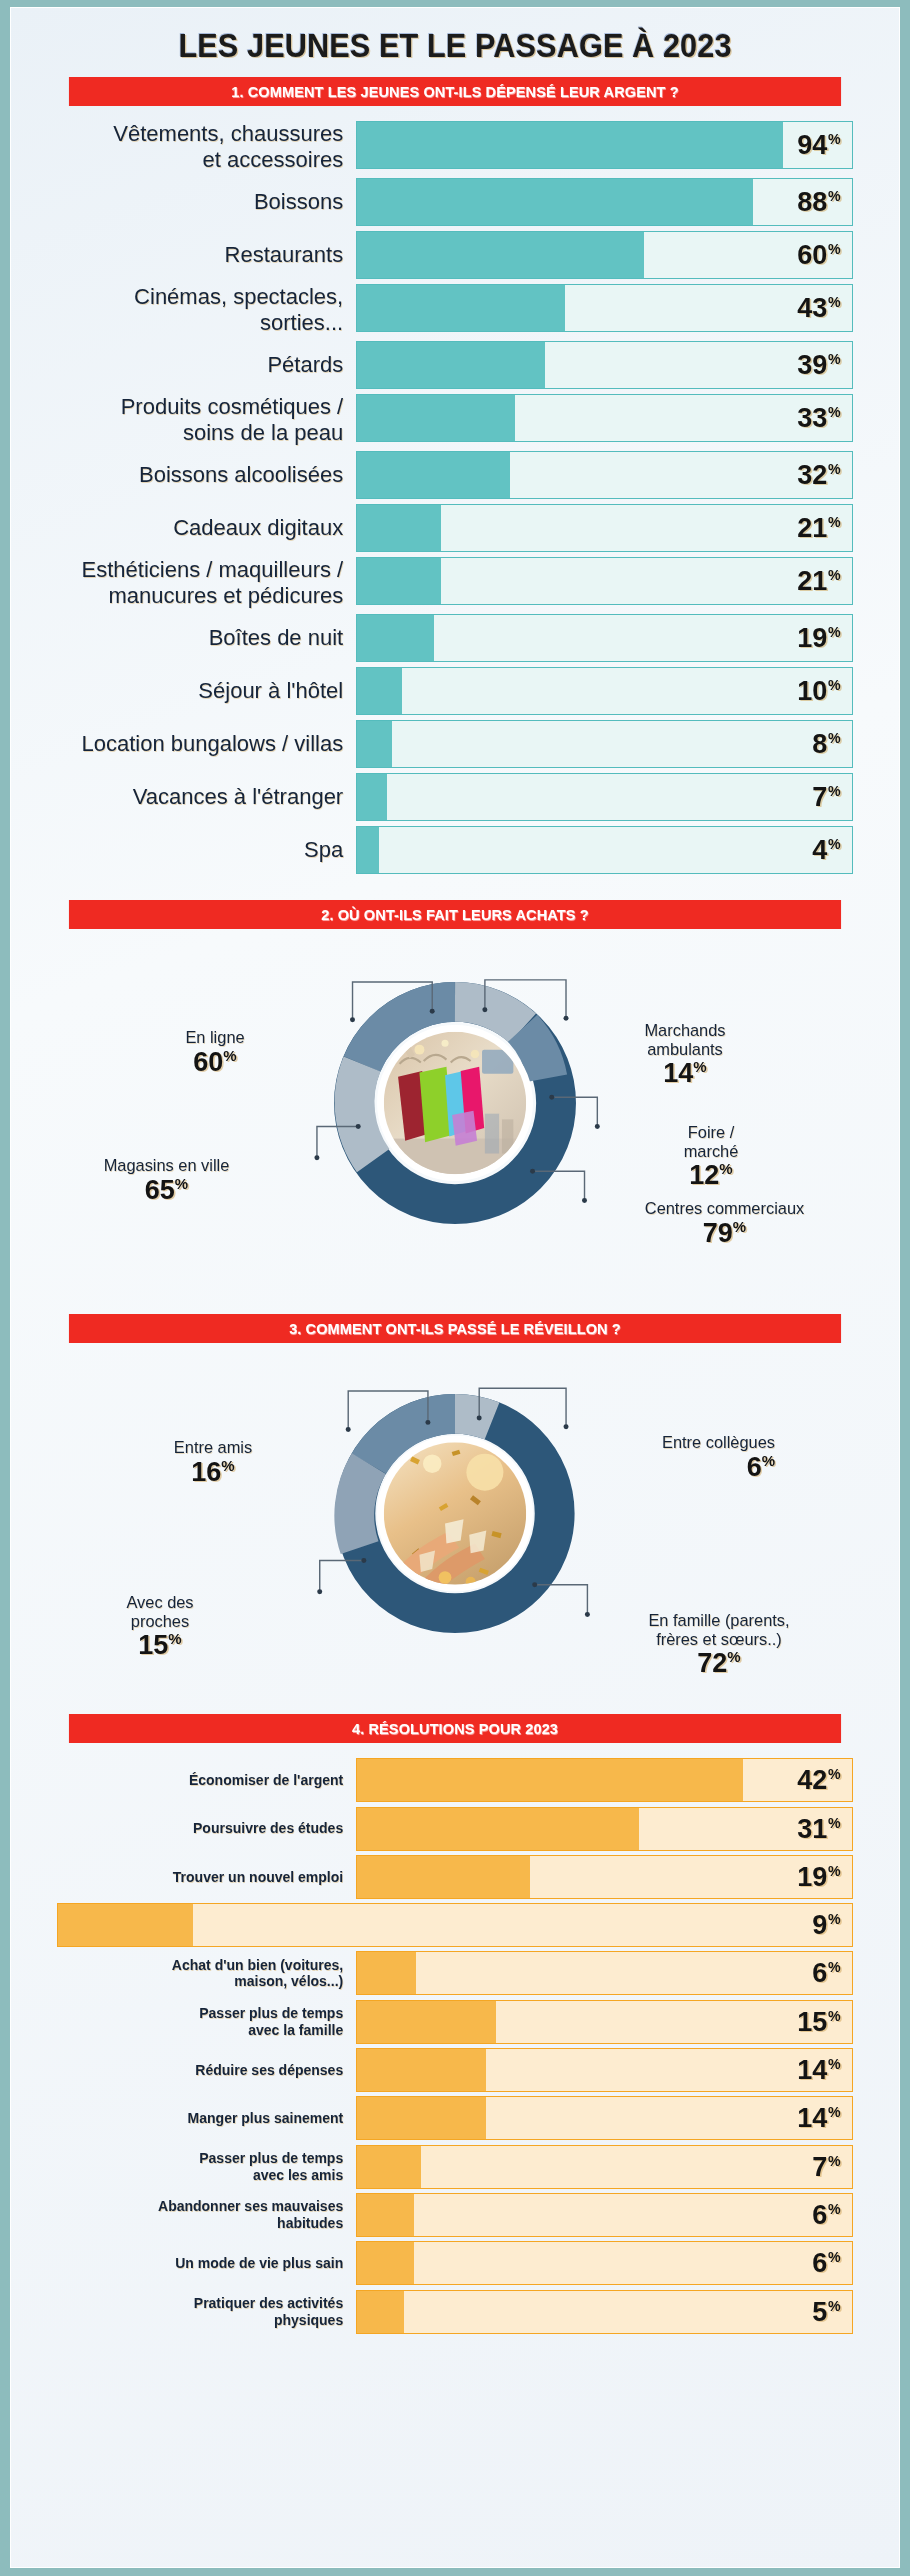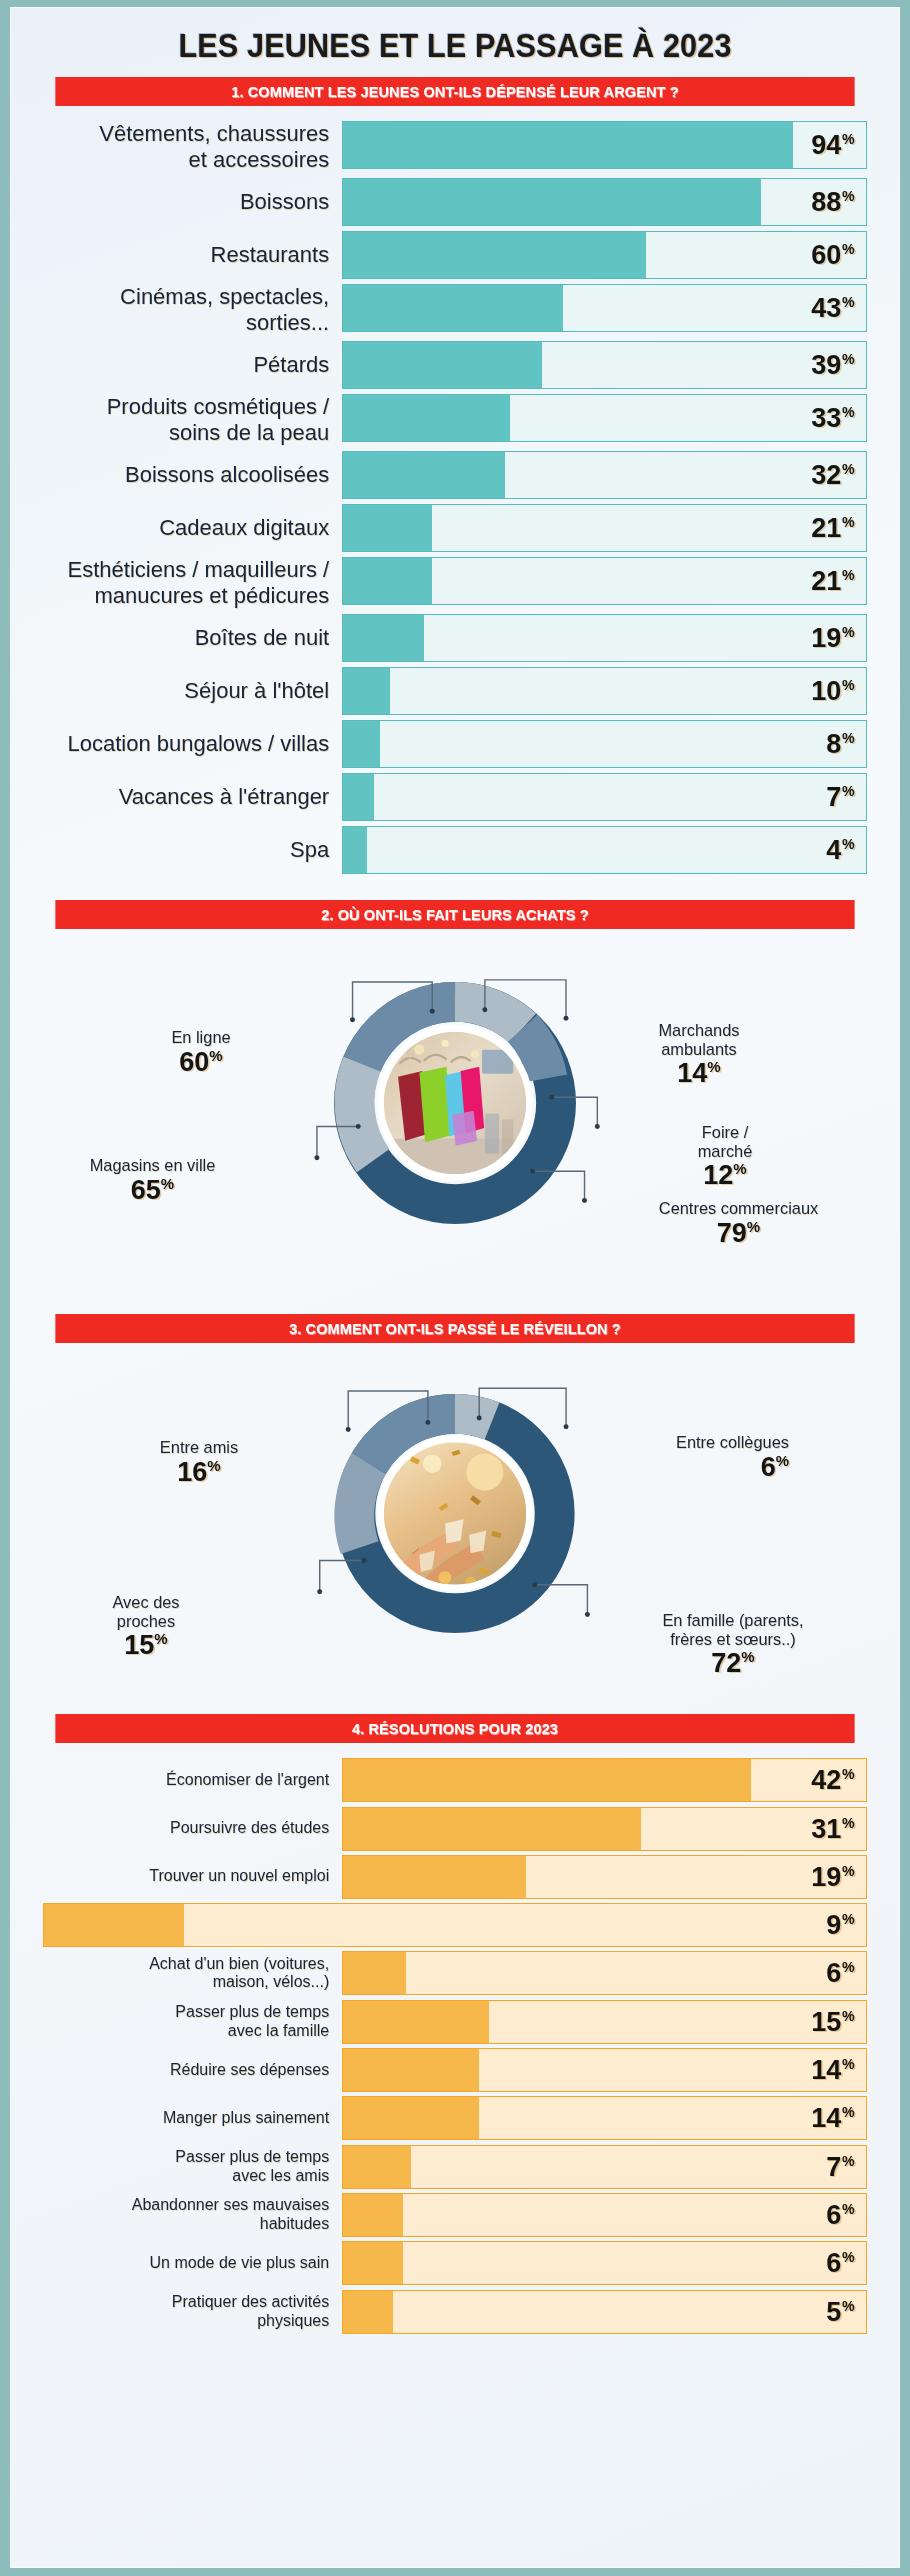--- a/index.html
+++ b/index.html
@@ -15,21 +15,21 @@
   #page {
     position:absolute; inset:0;
     background:#8dbcbd;
     padding:7.1px 10px 8.5px 10px;
   }
   #sheet {
     width:100%; height:100%;
     background:linear-gradient(160deg,#eaf1f7 0%,#f7fafc 35%,#eef3f8 100%);
     border:0.7px solid #ffffff;
     position:relative;
-    padding:0 32px;
+    padding:0 46px;
   }
 
   
   .title-wrap { padding:18.5px 0 12.8px 0; text-align:center; }
   .main-title {
     font-family:"Liberation Sans", sans-serif;
     font-weight:bold;
     font-size:33px;
     letter-spacing:0.1px;
     color:#1b1b1b;
@@ -90,21 +90,21 @@
   .bar-val .pc { font-size:14.2px; vertical-align:super; margin-left:0.7px; }
 
   
   .s1 .bar-track { background:#e9f6f5; border:1.4px solid #54bcbd; }
   .s1 .bar-fill  { background:#62c3c3; }
 
   
   .s4 .bar-row { margin-bottom:4.3px; }
   .s4 .bar-track { background:#fdecd0; border:1.4px solid #f5a623; height:44px; }
   .s4 .bar-fill  { background:#f7b84b; }
-  .s4 .bar-label { font-size:16px; }
+  .s4 .bar-label { font-size:14px;font-weight:bold; }
 
   
   .donut-sec { position:relative; height:370px; }
   .donut-sec svg { position:absolute; left:50%; transform:translateX(-50%); top:5.7px; }
   .cal {
     position:absolute;
     font-size:16.4px;
     line-height:1.12;
     color:#15243a;
     text-shadow:0.7px 0.7px 0 rgba(210,170,100,0.4);

